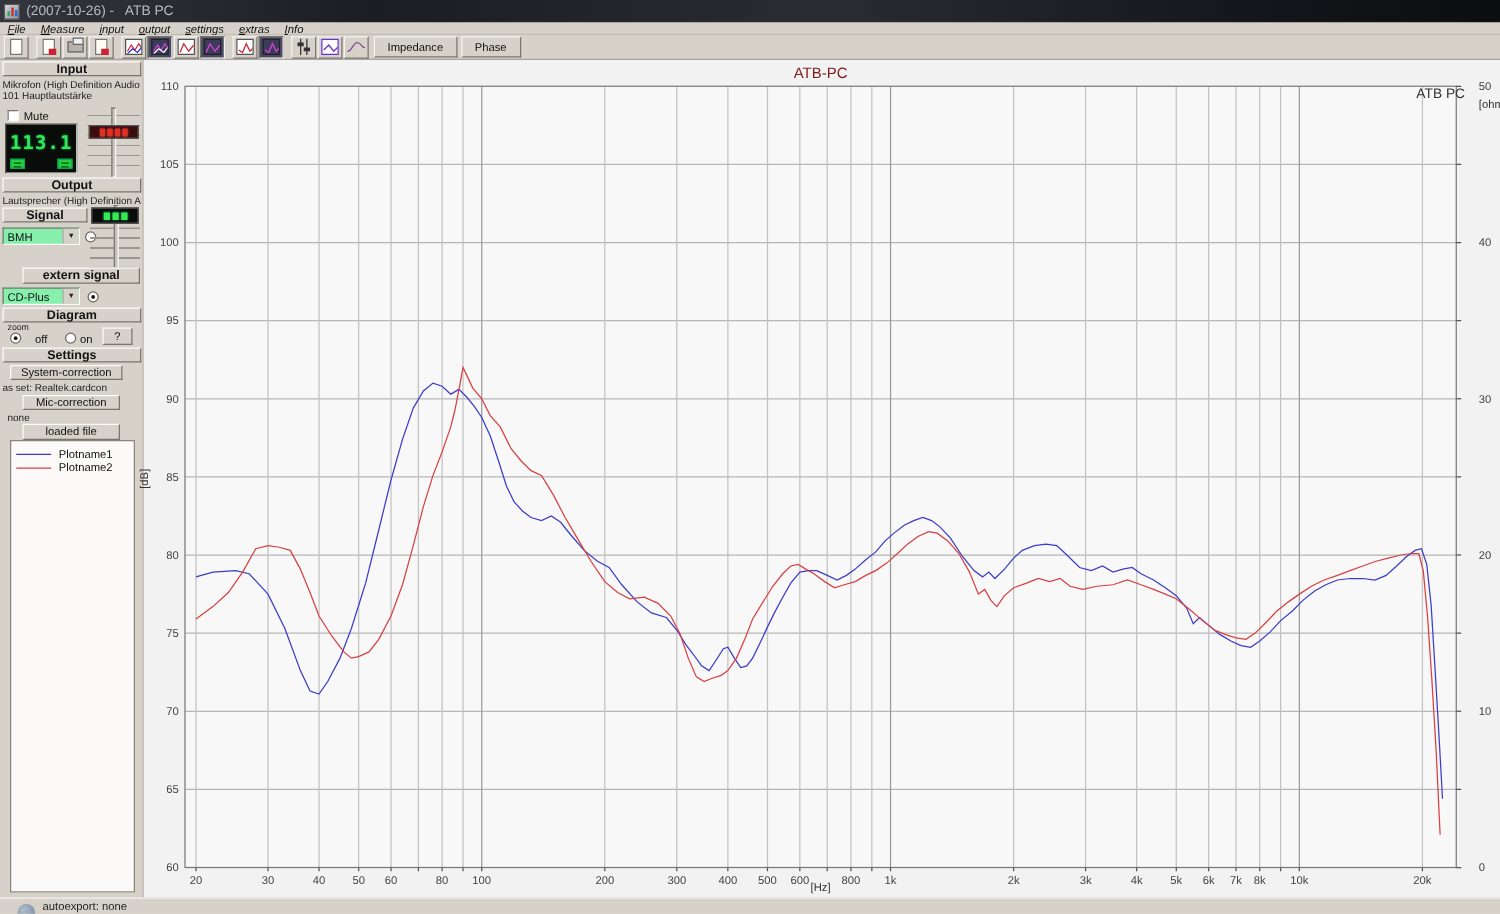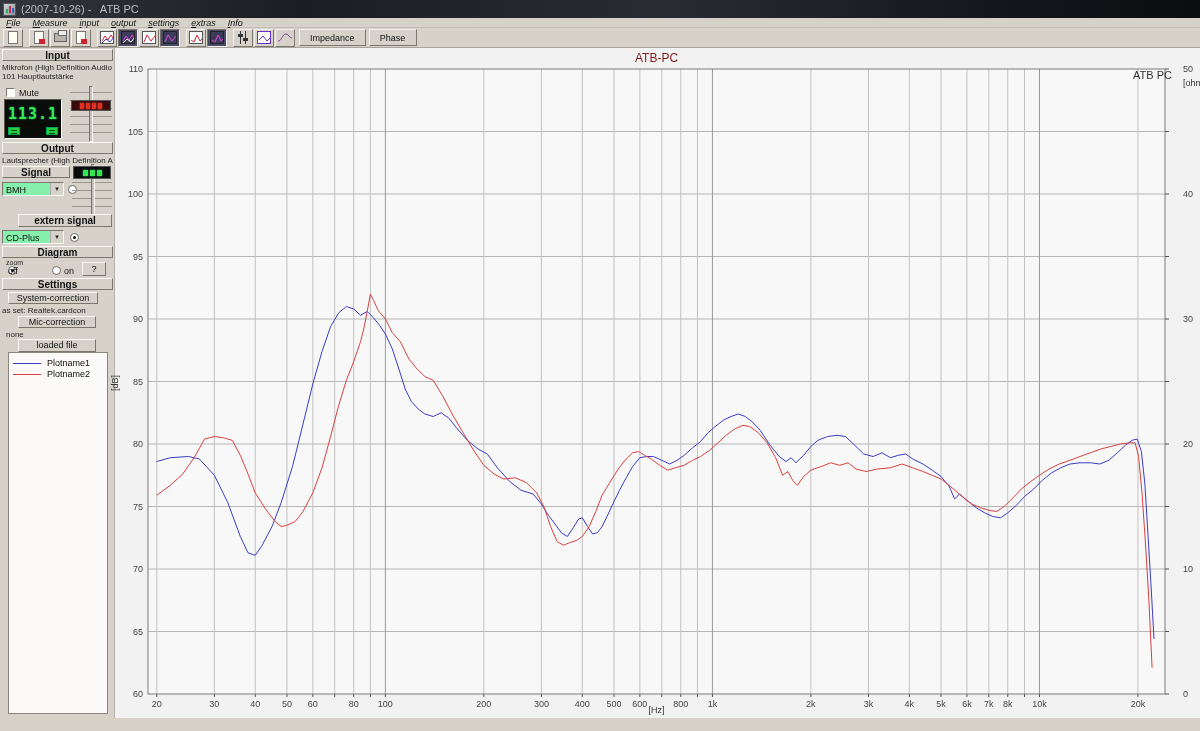--- a/index.html
+++ b/index.html
@@ -279,21 +279,21 @@
     <div class="hdrbtn" style="left:18px;top:166px;width:94px;height:13px;">extern signal</div>
     <div class="combo" style="left:2px;top:182px;width:62px;">
       <span class="val">CD-Plus</span>
       <span class="drop">▼</span>
     </div>
     <span class="radio checked" style="left:70px;top:185px;"></span>
 
     <div class="hdrbtn" style="left:2px;top:198px;width:111px;height:12px;">Diagram</div>
     <div class="lefttext" style="left:6px;top:211px;font-size:7px;">zoom</div>
     <span class="radio checked" style="left:8px;top:218px;"></span>
-    <span class="rlabel" style="left:8px;top:218px;">off</span>
+    <span class="rlabel" style="left:28px;top:218px;">off</span>
     <span class="radio" style="left:52px;top:218px;"></span>
     <span class="rlabel" style="left:64px;top:218px;">on</span>
     <div class="smallbtn" style="left:82px;top:214px;width:24px;height:14px;line-height:13px;">?</div>
 
     <div class="hdrbtn" style="left:2px;top:230px;width:111px;height:12px;">Settings</div>
     <div class="smallbtn" style="left:8px;top:244px;width:90px;height:12px;">System-correction</div>
     <div class="tinytext" style="left:2px;top:258px;">as set: Realtek.cardcon</div>
     <div class="smallbtn" style="left:18px;top:268px;width:78px;height:12px;">Mic-correction</div>
     <div class="lefttext" style="left:6px;top:282px;">none</div>
     <div class="smallbtn" style="left:18px;top:291px;width:78px;height:13px;">loaded file</div>
@@ -433,14 +433,18 @@
         <text x="851.9201785885803" y="659" text-anchor="middle" class="ax">6k</text>
         <text x="873.8148356973859" y="659" text-anchor="middle" class="ax">7k</text>
         <text x="892.7808503659652" y="659" text-anchor="middle" class="ax">8k</text>
         <text x="924.47484968884" y="659" text-anchor="middle" class="ax">10k</text>
         <text x="1022.9254037915009" y="659" text-anchor="middle" class="ax">20k</text>
         <polyline points="41.8,413.5 55.3,409.7 73.5,408.5 84.4,411.0 99.4,427.3 112.9,454.8 125.3,488.5 133.0,504.8 140.2,507.3 147.2,497.2 157.0,478.5 166.1,454.8 177.5,418.5 188.0,376.0 197.8,336.0 207.0,303.5 215.6,278.5 223.7,264.8 231.4,258.5 238.7,261.0 245.6,267.3 252.2,263.5 258.5,269.8 264.6,277.3 270.4,286.0 277.3,301.0 283.9,321.0 290.2,341.0 296.3,353.5 303.2,361.0 309.8,366.0 318.2,368.5 326.1,364.8 333.5,369.8 341.5,379.8 352.3,392.3 363.0,401.0 372.3,406.0 382.4,419.8 394.7,433.5 406.1,442.3 418.1,446.0 426.4,456.0 433.4,467.3 440.0,476.0 446.3,484.7 452.3,488.5 458.1,479.8 463.7,471.0 467.3,469.8 472.5,478.5 477.6,486.0 482.4,484.7 487.1,478.5 493.2,466.0 499.0,453.5 504.5,442.3 511.2,429.8 517.6,418.5 524.9,409.7 531.8,408.5 538.4,408.5 546.8,412.3 554.7,416.0 562.1,412.3 569.2,407.3 577.6,399.8 585.6,393.5 593.1,384.7 600.2,378.5 608.4,372.2 616.0,368.5 623.3,366.0 630.3,368.5 636.9,373.5 645.2,382.3 655.0,397.2 664.2,408.5 671.1,413.5 676.1,409.7 680.9,414.8 688.6,407.3 695.9,398.5 702.8,392.3 712.6,388.5 721.8,387.3 730.4,388.5 738.5,396.0 748.7,406.0 758.1,408.5 767.0,404.8 775.4,409.7 783.3,407.3 790.7,406.0 797.8,411.0 807.9,416.0 817.2,422.2 826.0,428.5 834.3,438.5 839.6,451.0 844.6,446.0 851.9,452.3 861.1,459.7 869.7,464.8 877.8,468.5 885.5,469.8 892.8,464.8 901.4,457.3 909.5,448.5 918.7,441.0 927.3,432.3 936.7,424.8 945.6,419.8 955.0,416.0 965.0,414.8 975.3,414.8 984.9,416.0 993.9,412.3 1002.3,404.8 1010.3,397.2 1017.1,392.3 1022.2,391.0 1026.4,403.5 1029.9,436.0 1033.2,489.8 1036.5,546.0 1039.0,591.0" fill="none" stroke="#3c3cc8" stroke-width="1"></polyline>
         <polyline points="41.8,447.2 55.3,437.3 67.7,426.0 79.1,409.7 89.6,391.0 99.4,388.5 108.5,389.8 117.2,392.3 125.3,407.3 133.0,426.0 140.2,444.8 150.5,461.0 160.1,473.5 166.1,478.5 171.9,477.3 180.2,473.5 188.0,463.5 197.8,444.8 207.0,419.8 215.6,388.5 223.7,357.3 231.4,332.3 238.7,313.5 245.6,293.5 249.0,279.8 252.2,263.5 255.4,246.0 258.5,252.3 263.1,262.3 270.4,271.0 277.3,284.7 285.2,293.5 293.9,311.0 302.1,321.0 309.8,328.5 318.2,332.3 328.0,348.5 337.1,366.0 347.4,383.5 357.8,401.0 368.8,417.3 379.1,426.0 388.7,431.0 400.5,429.8 411.5,434.7 421.6,444.8 428.8,458.5 435.6,478.5 442.1,493.5 448.3,497.2 454.3,494.8 461.9,492.3 467.3,488.5 474.2,478.5 480.8,463.5 487.1,447.2 494.7,434.7 503.2,421.0 511.2,411.0 517.6,404.8 523.7,403.5 529.5,407.3 536.2,411.0 544.7,417.3 552.7,422.2 560.3,419.8 569.2,417.3 577.6,412.3 585.6,408.5 594.6,402.3 603.0,394.8 611.0,387.3 619.7,381.0 628.0,377.3 634.7,378.5 643.2,384.7 652.1,394.8 660.6,409.7 667.7,427.3 672.8,423.5 677.7,432.3 682.5,437.3 688.6,428.5 695.9,422.2 706.2,418.5 715.7,414.8 724.7,417.3 733.1,414.8 741.1,421.0 751.1,423.5 762.6,421.0 775.4,419.8 787.0,416.0 797.8,419.8 807.9,423.5 817.2,427.3 826.0,431.0 837.0,439.8 847.1,448.5 856.6,456.0 865.5,459.7 873.8,462.3 881.7,463.5 889.2,458.5 898.0,449.8 906.3,441.0 915.7,433.5 924.5,427.3 934.1,421.0 944.3,416.0 955.0,412.3 965.0,408.5 975.3,404.8 985.8,401.0 995.6,398.5 1005.6,396.0 1014.1,394.8 1020.1,394.8 1023.6,408.5 1027.1,446.0 1030.5,496.0 1033.9,552.3 1037.1,619.8" fill="none" stroke="#d84040" stroke-width="1"></polyline>
       </svg>
   </div>
 
+  <div class="statusbar">
+    <div class="sicon"></div>
+    <span class="stext">autoexport: none</span>
+  </div>
 
 </div>
 
 </body></html>

